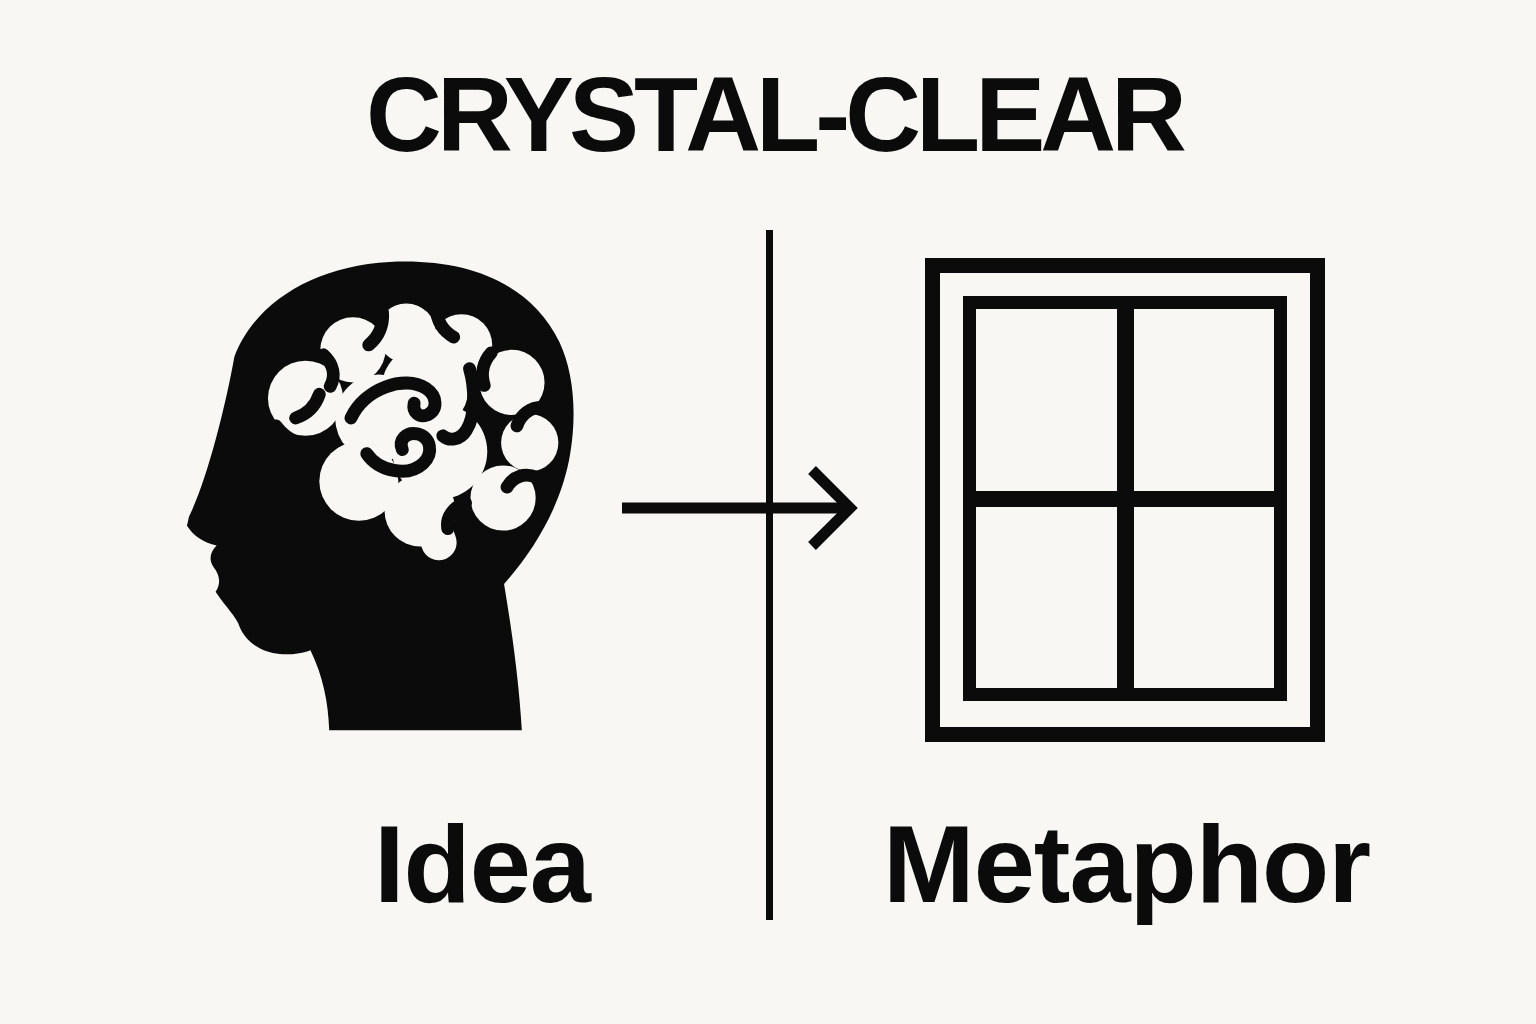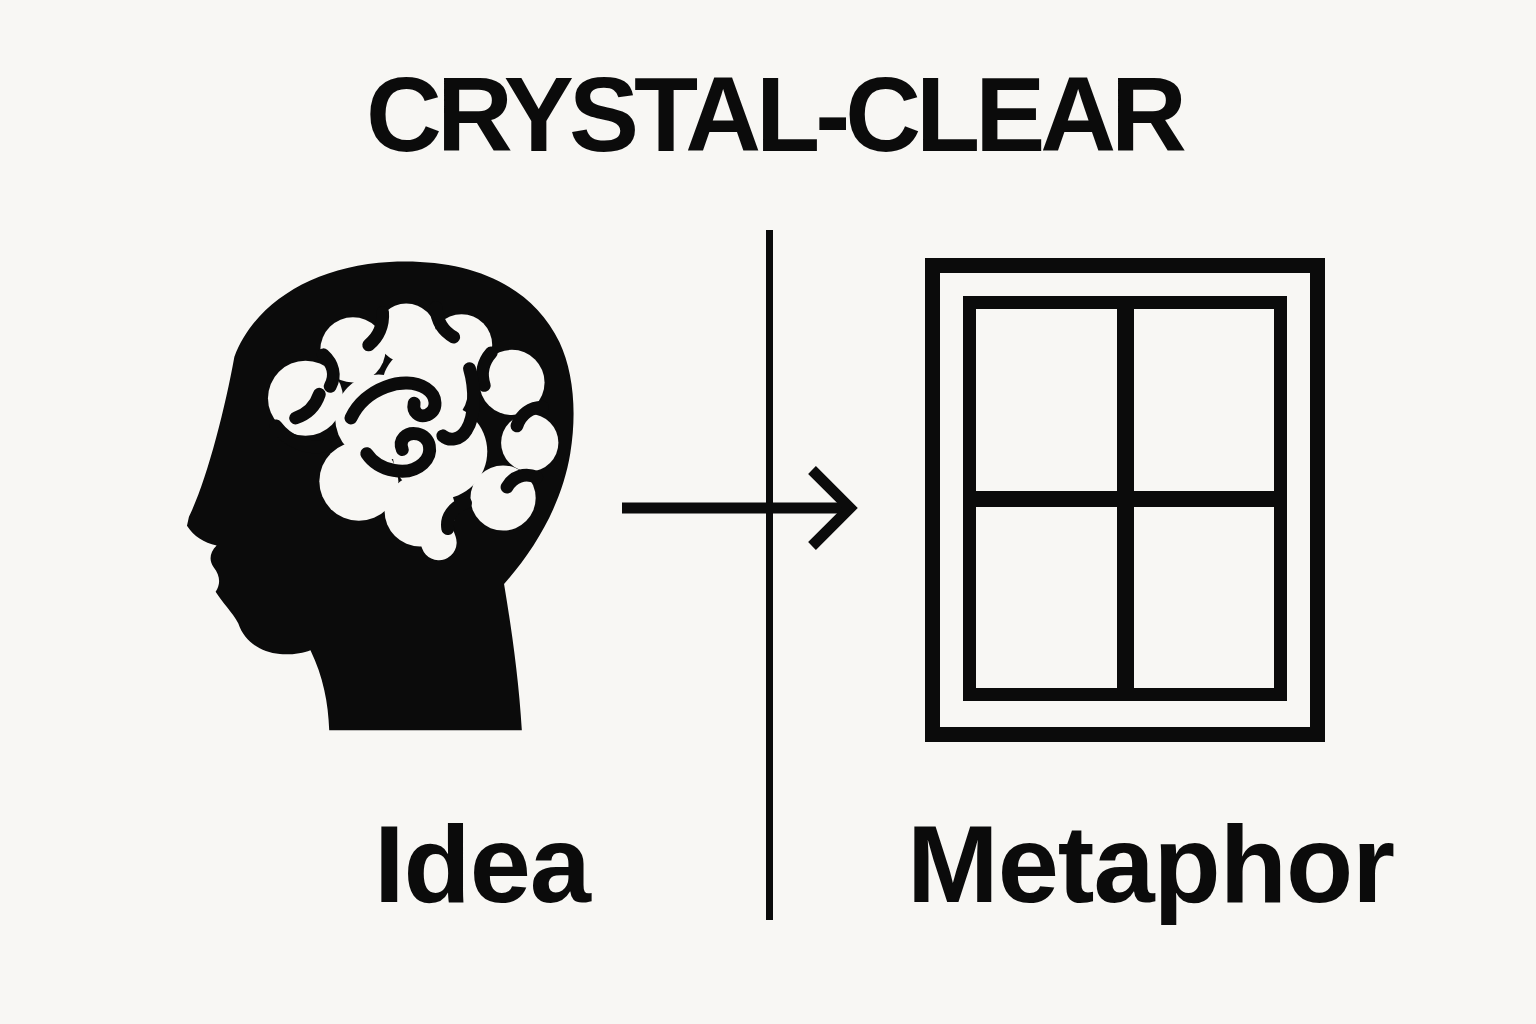--- a/index.html
+++ b/index.html
@@ -28,21 +28,21 @@
   .figure-label{
     position:absolute;top:809px;
     text-align:right;
     font-size:110px;font-weight:700;
     letter-spacing:-1px;
     line-height:1;
     color:var(--ink);
     white-space:nowrap;
   }
   .label-left{left:185px;width:405px;}
-  .label-right{left:870px;width:500px;margin-left:24px;}
+  .label-right{left:870px;width:500px;}
   .head-icon{
     position:absolute;left:185px;top:255px;
   }
   .divider{
     position:absolute;left:766px;top:230px;
     width:7px;height:690px;
     background:var(--ink);
   }
   .arrow-icon{
     position:absolute;left:614px;top:458px;

